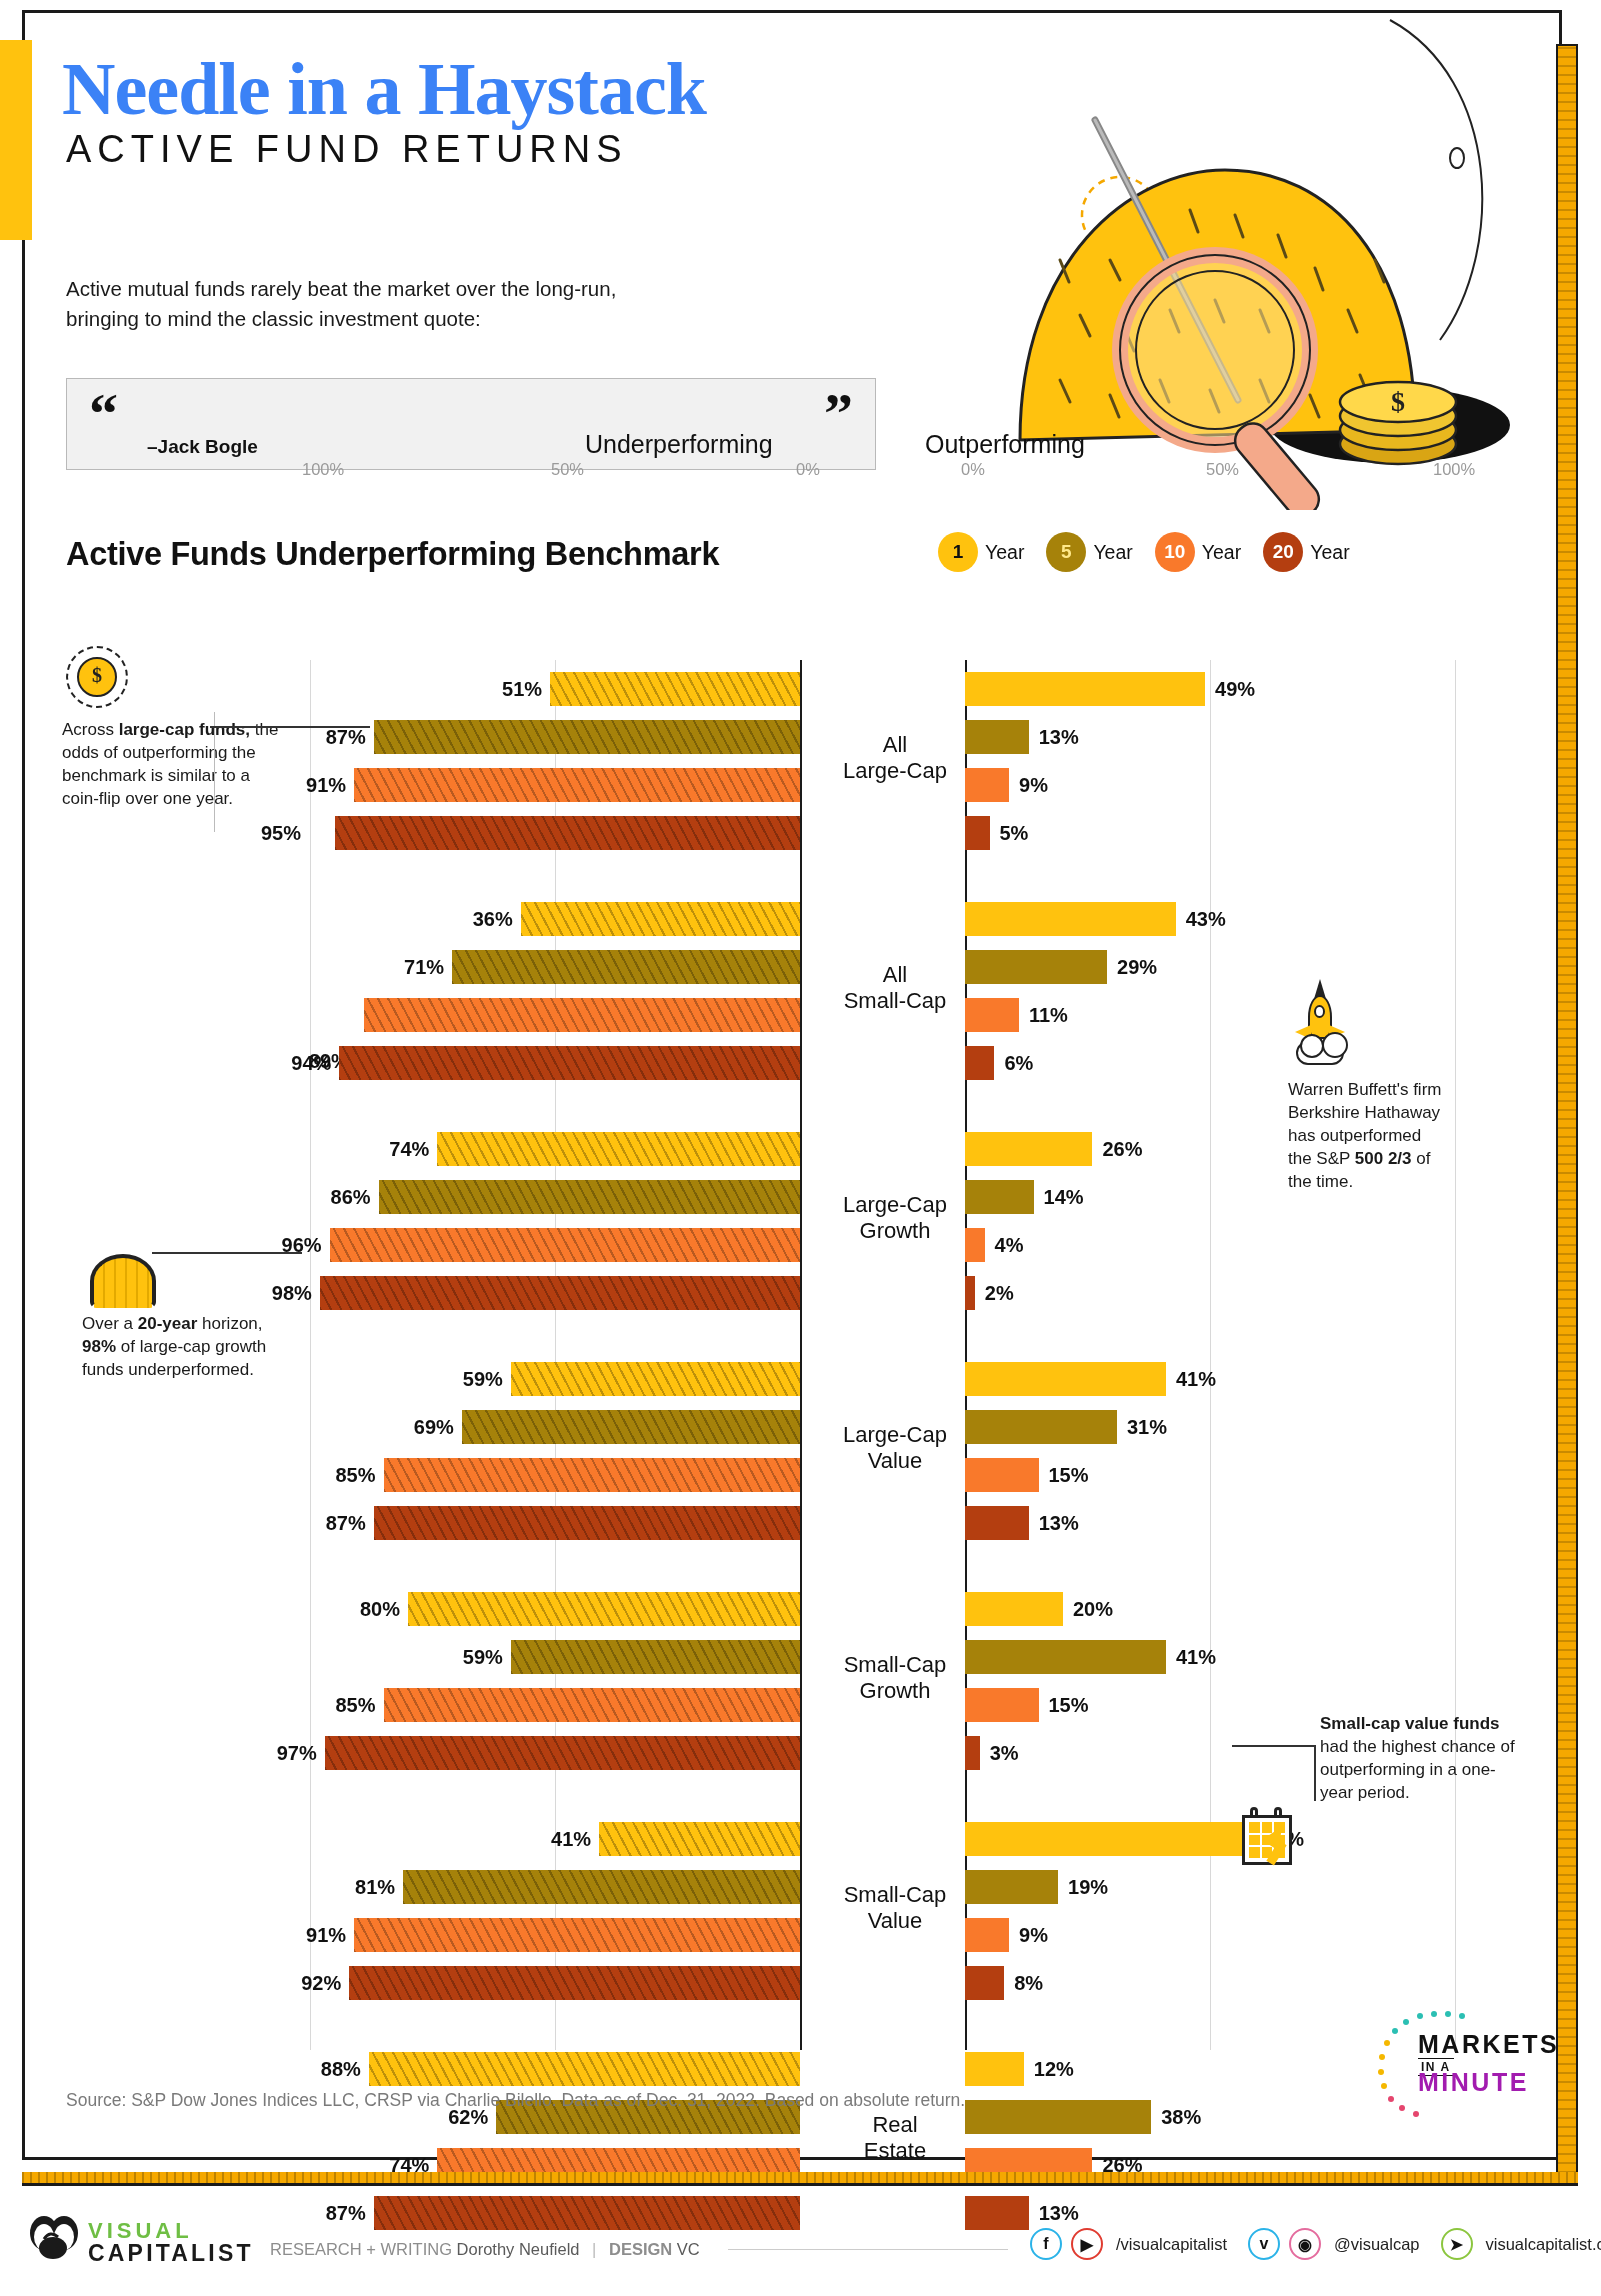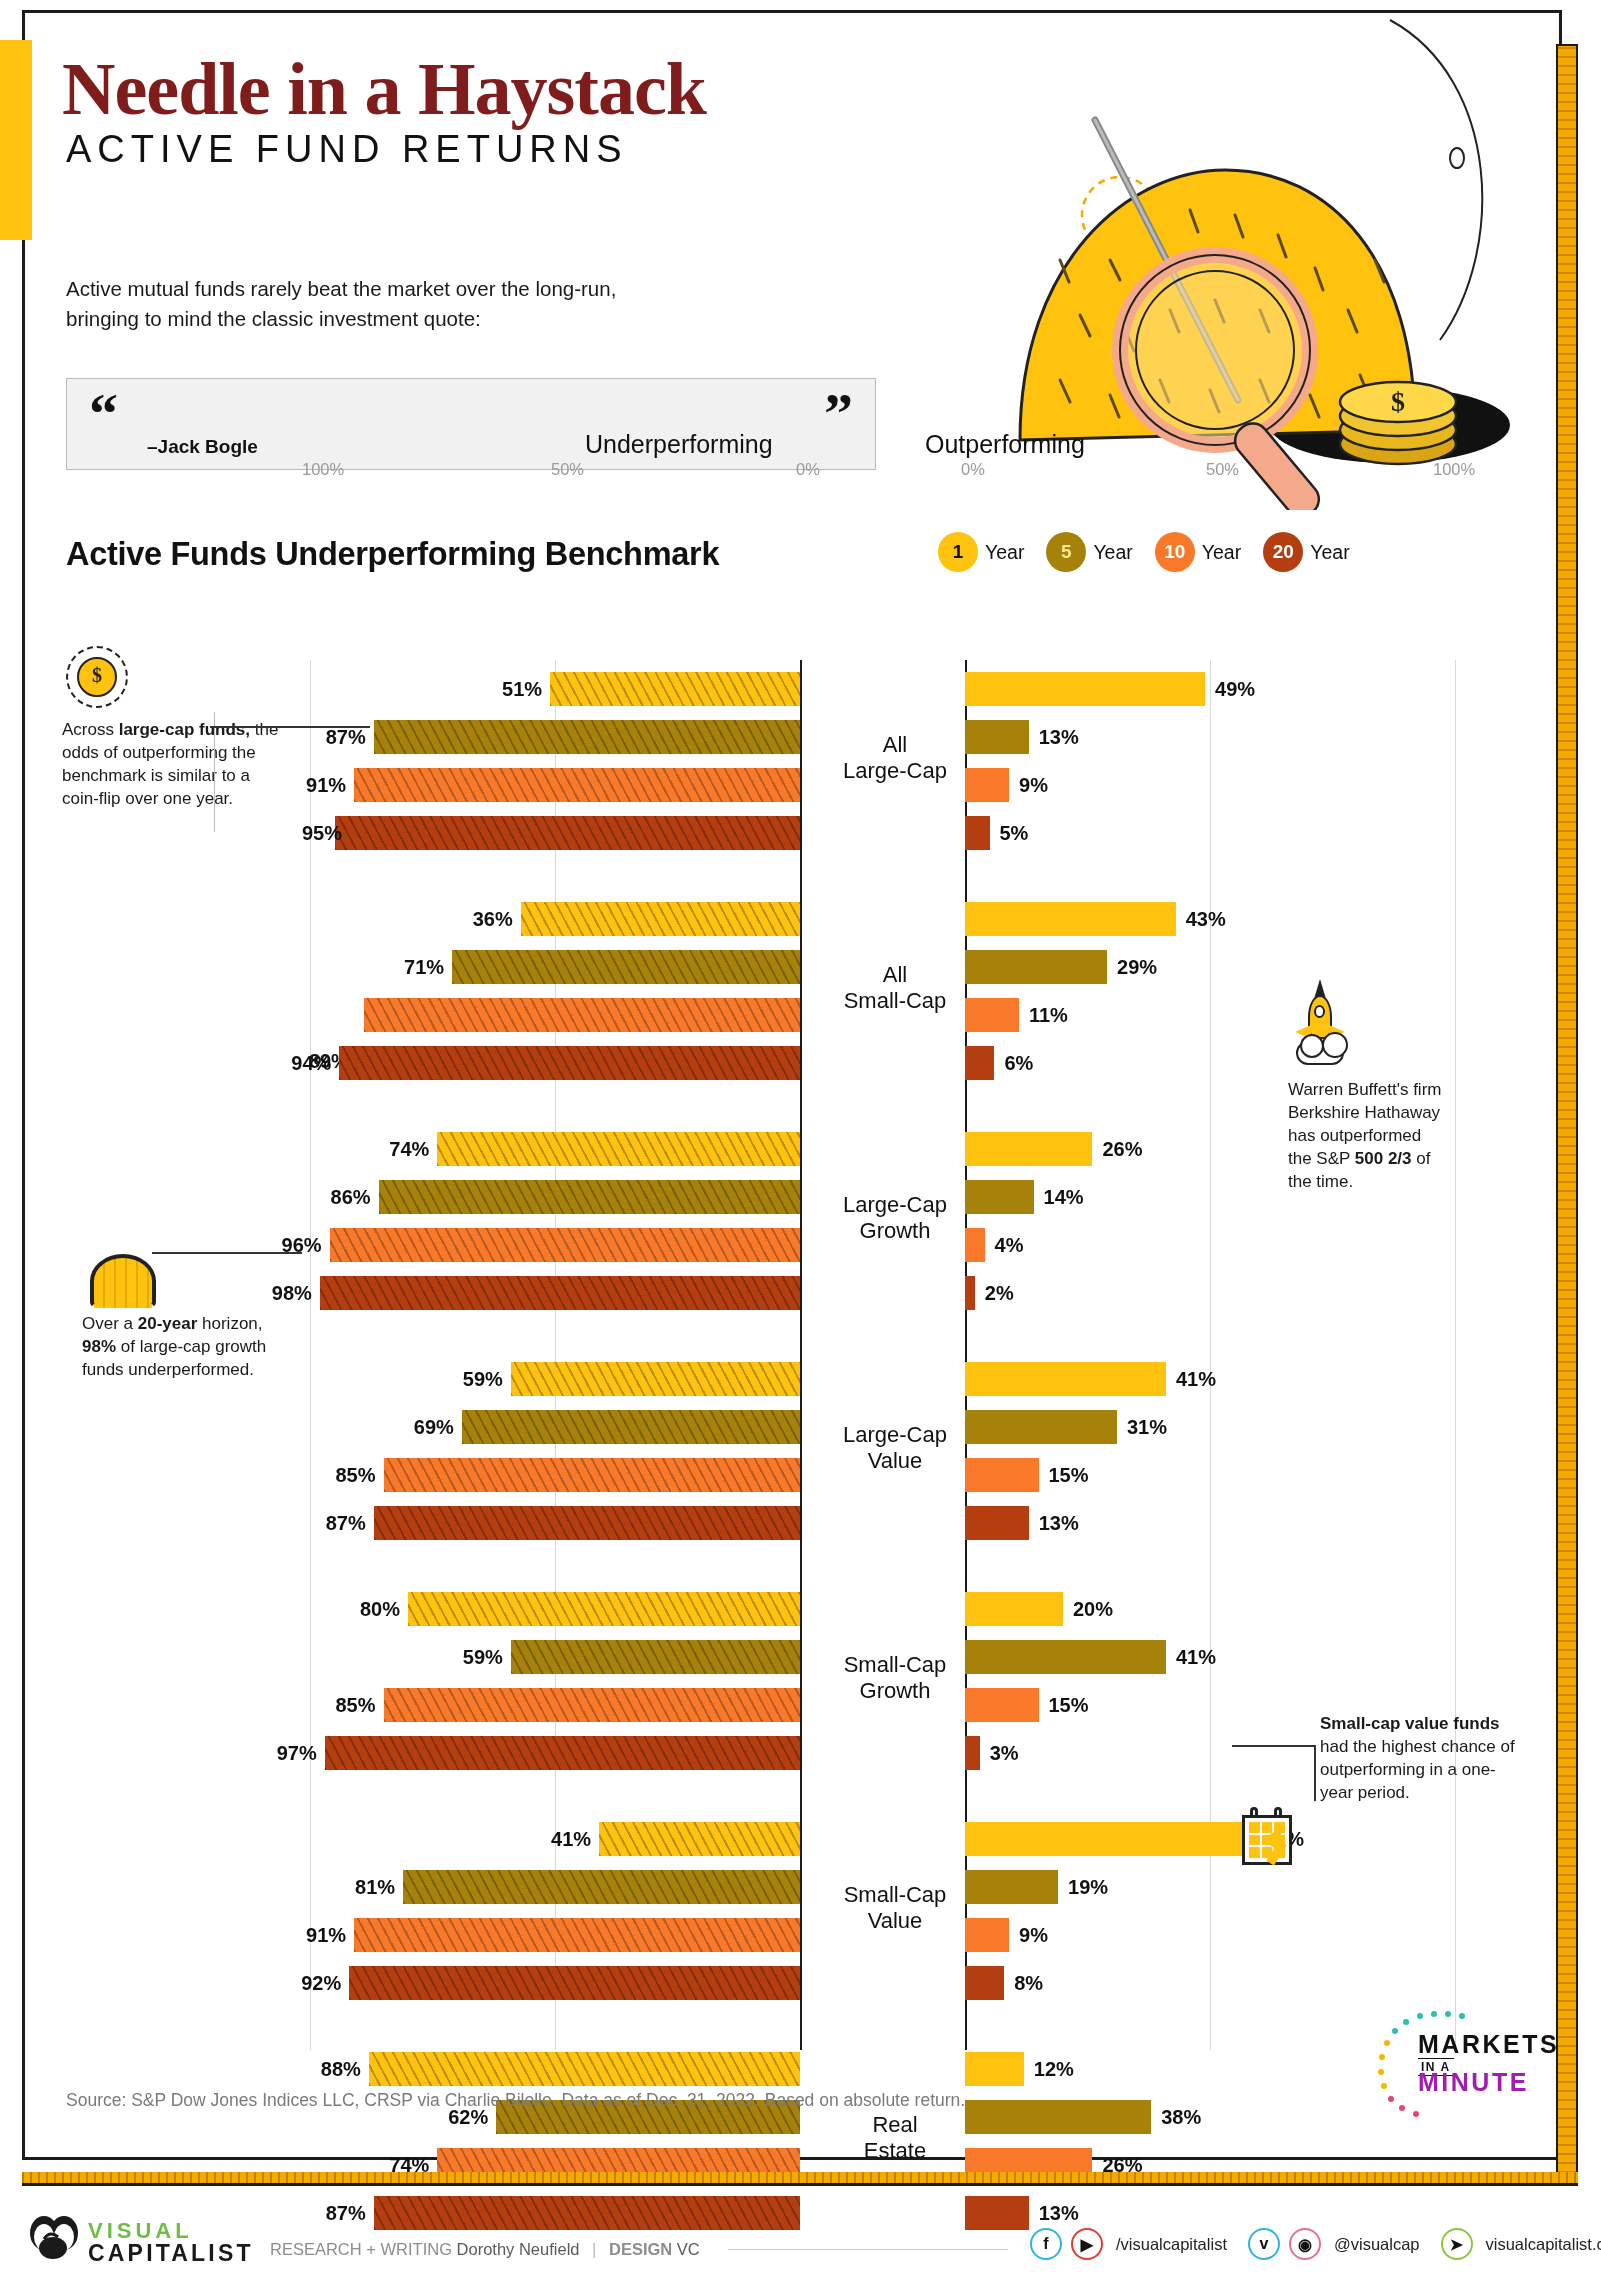--- a/index.html
+++ b/index.html
@@ -22,21 +22,21 @@
   }
   .left-accent {
     position:absolute; left:0px; top:40px; width:32px; height:200px;
     background:#FFC20E;
   }
 
   
   .h-title {
     position:absolute; left:62px; top:52px;
     font-family:"Liberation Serif", serif; font-weight:700;
-    font-size:74px; letter-spacing:-1px; color:#7f1d1d; line-height:1;
+    font-size:74px; letter-spacing:-1px; color:#3b82f6; line-height:1;
   }
   .h-sub {
     position:absolute; left:66px; top:128px;
     font-family:"Liberation Sans", sans-serif; font-weight:400;
     font-size:38px; letter-spacing:6px; color:#111;
   }
   .h-desc {
     position:absolute; left:66px; top:274px; width:600px;
     font-size:20.5px; line-height:30px; color:#1a1a1a;
   }
@@ -350,21 +350,21 @@
     <div class="bar-val" style="left: 1215.1px; top: 72px;">49%</div>
     <div class="bar hatched" style="background: rgb(166, 130, 10); width: 426.3px; left: 373.7px; top: 120px;"></div>
     <div class="bar-val" style="left: 311.7px; top: 120px; width: 54px; text-align: right;">87%</div>
     <div class="bar" style="background: rgb(166, 130, 10); width: 63.7px; left: 965px; top: 120px;"></div>
     <div class="bar-val" style="left: 1038.7px; top: 120px;">13%</div>
     <div class="bar hatched" style="background: rgb(249, 121, 43); width: 445.9px; left: 354.1px; top: 168px;"></div>
     <div class="bar-val" style="left: 292.1px; top: 168px; width: 54px; text-align: right;">91%</div>
     <div class="bar" style="background: rgb(249, 121, 43); width: 44.1px; left: 965px; top: 168px;"></div>
     <div class="bar-val" style="left: 1019.1px; top: 168px;">9%</div>
     <div class="bar hatched" style="background: rgb(180, 62, 16); width: 465.5px; left: 334.5px; top: 216px;"></div>
-    <div class="bar-val" style="left: 288px; top: 216px; width: 54px; text-align: right;">95%</div>
+    <div class="bar-val" style="left: 261px; top: 216px; width: 54px; ">95%</div>
     <div class="bar" style="background: rgb(180, 62, 16); width: 24.5px; left: 965px; top: 216px;"></div>
     <div class="bar-val" style="left: 999.5px; top: 216px;">5%</div>
     <div class="group-label" style="left: 805px; top: 362px;"><span>All</span><br><span>Small-Cap</span></div>
     <div class="bar hatched" style="background: rgb(255, 194, 14); width: 279.3px; left: 520.7px; top: 302px;"></div>
     <div class="bar-val" style="left: 458.7px; top: 302px; width: 54px; text-align: right;">36%</div>
     <div class="bar" style="background: rgb(255, 194, 14); width: 210.7px; left: 965px; top: 302px;"></div>
     <div class="bar-val" style="left: 1185.7px; top: 302px;">43%</div>
     <div class="bar hatched" style="background: rgb(166, 130, 10); width: 347.9px; left: 452.1px; top: 350px;"></div>
     <div class="bar-val" style="left: 390.1px; top: 350px; width: 54px; text-align: right;">71%</div>
     <div class="bar" style="background: rgb(166, 130, 10); width: 142.1px; left: 965px; top: 350px;"></div>

